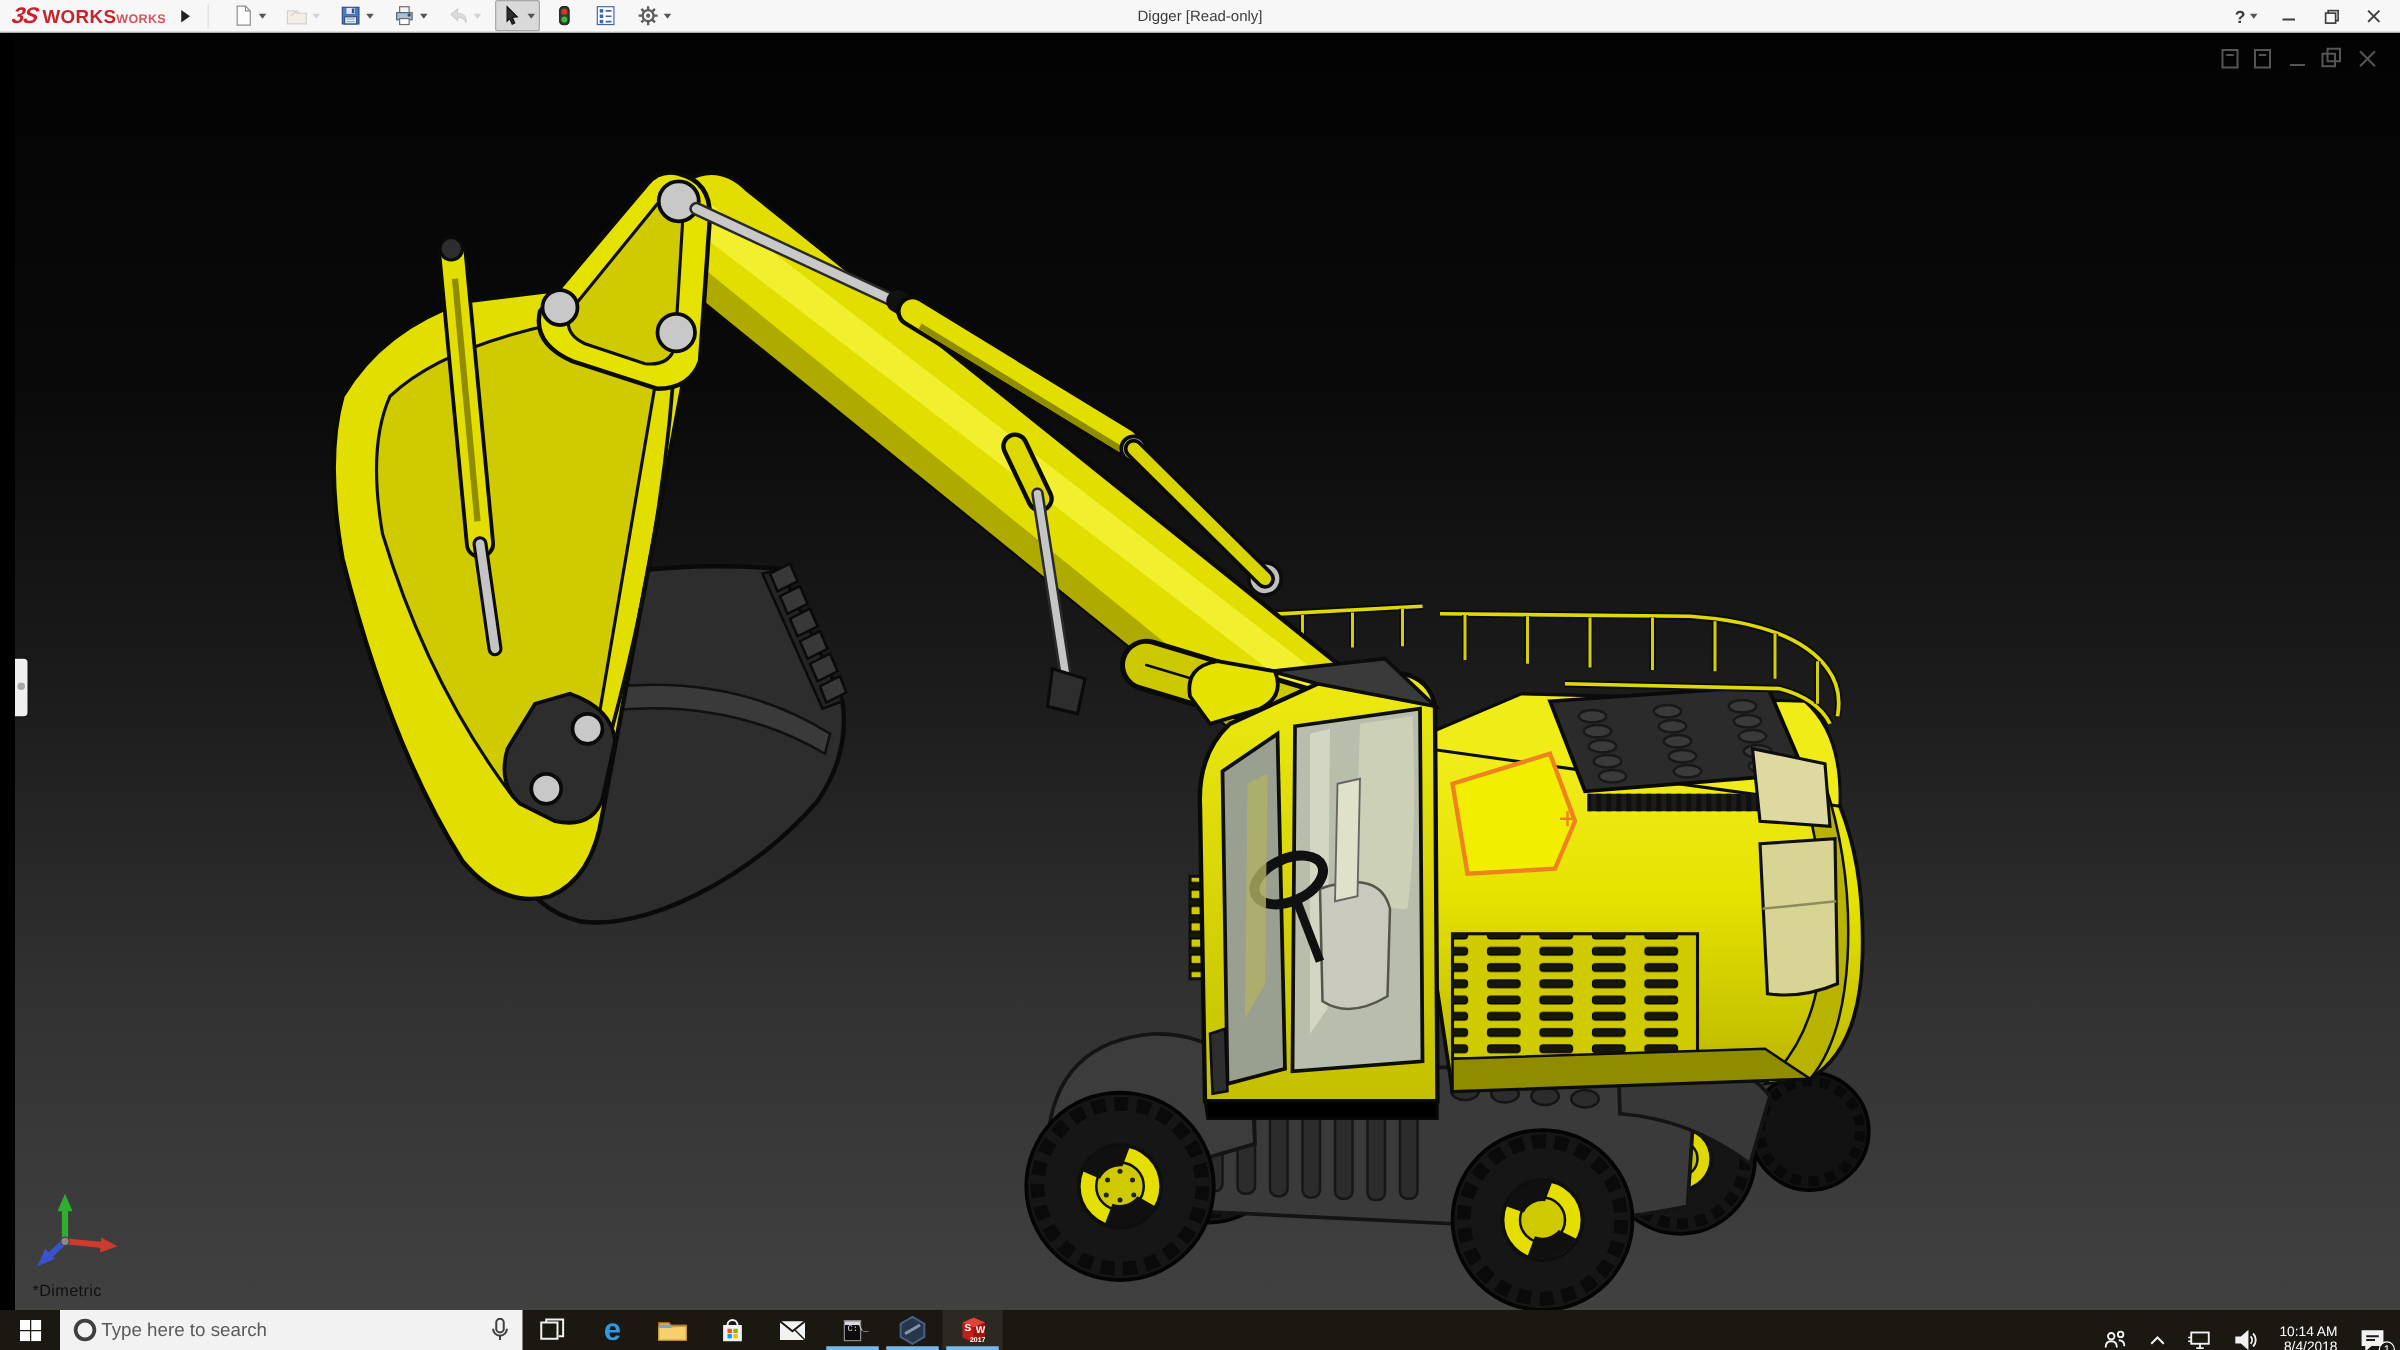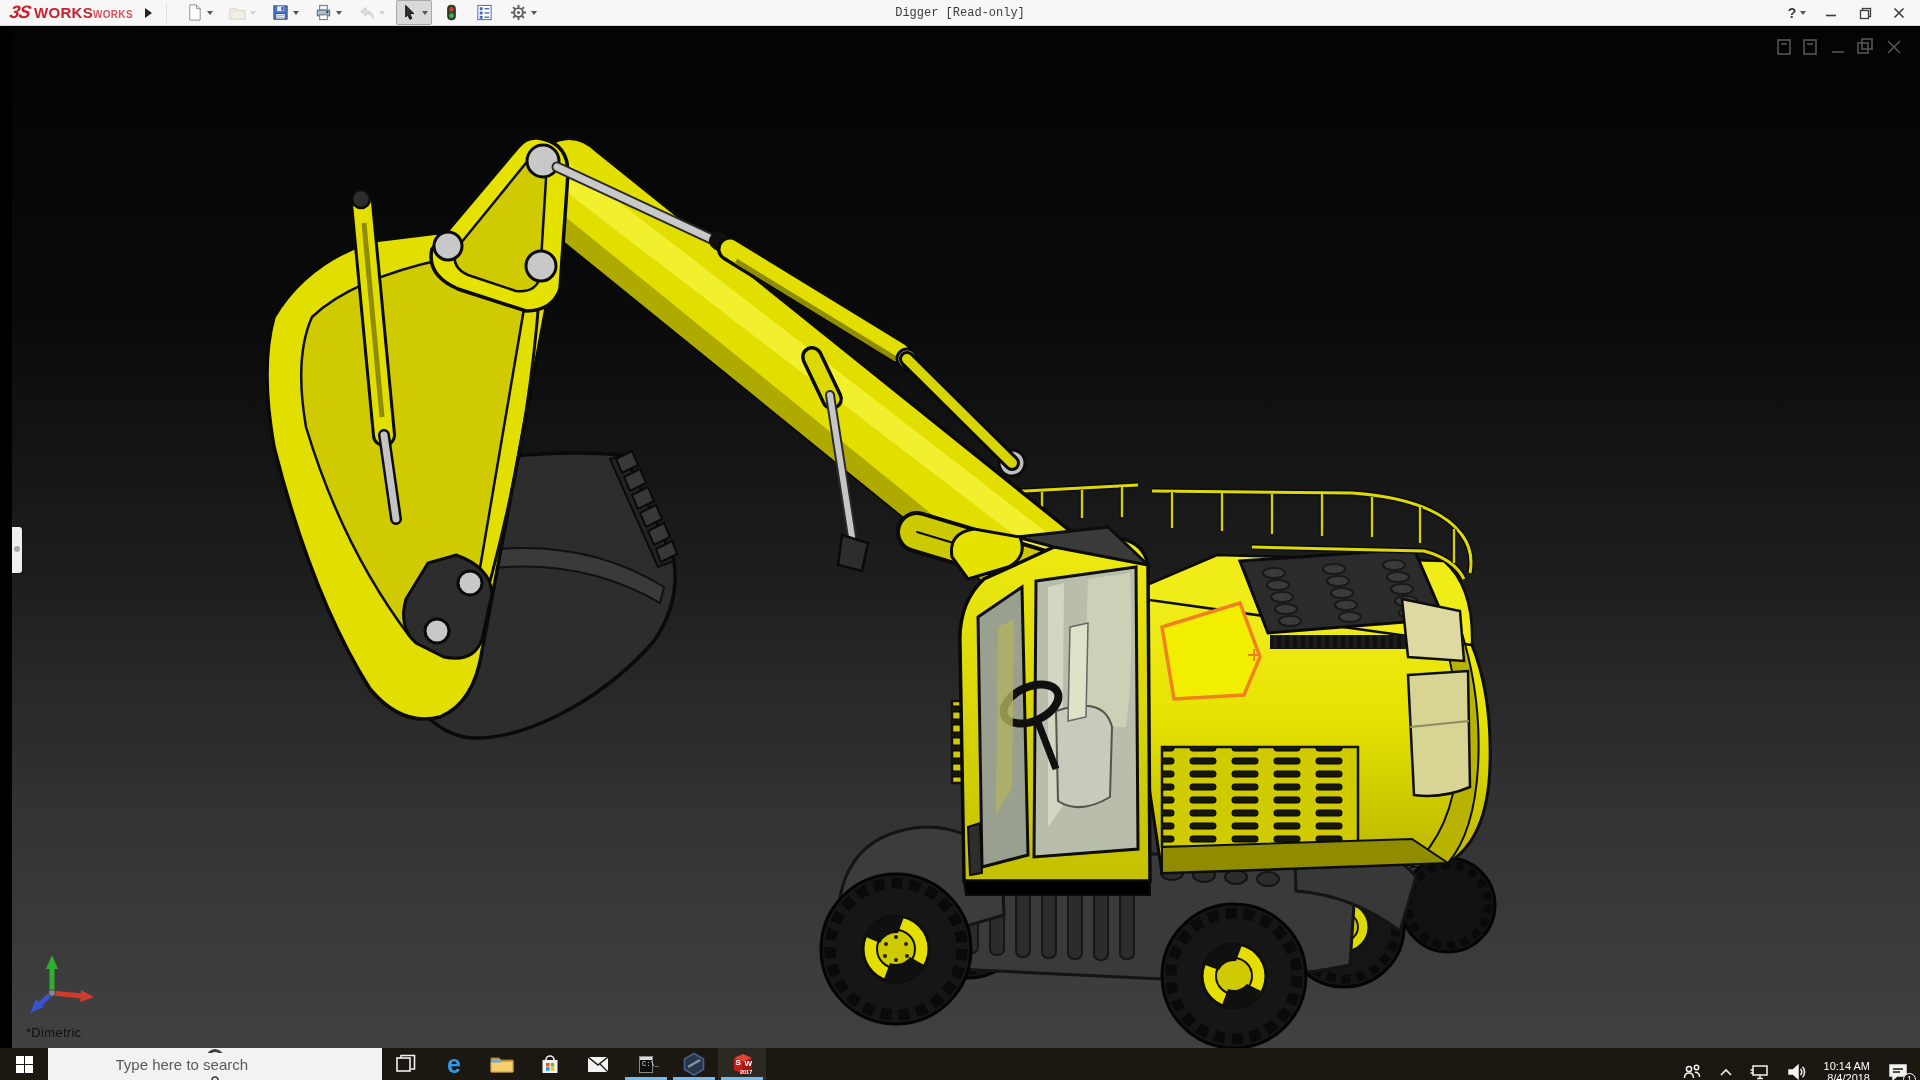--- a/index.html
+++ b/index.html
@@ -19,42 +19,42 @@
     border-bottom:5px solid transparent; margin:0 14px 0 12px; }
   .tb-sep { width:1px; height:20px; background:#e0e0e0; margin-right:14px; }
   .tbtn { display:flex; align-items:center; gap:3px; padding:2px 3px; margin-right:7px;
     border:1px solid transparent; border-radius:2px; }
   .tbtn.pressed { background:#d9d9d9; border:1px solid #a9a9a9; }
   .tbtn.disabled { opacity:.55; }
   .caret { width:0; height:0; border-left:3.5px solid transparent;
     border-right:3.5px solid transparent; border-top:4px solid #555; }
   .caret.dim { border-top-color:#b5b5b5; }
   #win-title { position:absolute; left:0; right:0; text-align:center; top:6px;
-    font-size:12px; color:#3c3c3c; pointer-events:none;font-family:Liberation Mono, monospace; }
+    font-size:12px; color:#3c3c3c; pointer-events:none; }
   #winctl { position:absolute; right:6px; top:0; height:26px; display:flex; align-items:center; gap:4px; }
   .wbtn { width:30px; height:24px; display:flex; align-items:center; justify-content:center; }
   .help-q { font-size:14px; font-weight:bold; color:#3a3a3a; }
 
   
   #viewport { position:absolute; left:0; top:27px; width:1920px; height:1021px;
     background:linear-gradient(180deg,#030303 0%,#0a0a0a 28%,#1c1c1c 52%,#323232 76%,#414141 100%);margin-left:12px; }
   #ghostctl { position:absolute; right:8px; top:8px; }
   #side-tab { position:absolute; left:0; top:500px; width:10px; height:46px; background:#efefef;
     border-radius:0 3px 3px 0; box-shadow:0 0 2px rgba(0,0,0,.6); }
   #side-tab .dot { position:absolute; left:2px; top:19px; width:6px; height:6px; border-radius:50%;
     background:#a9a9a9; }
   #orientation { position:absolute; left:14px; top:998px; font-size:13px; color:#101010; letter-spacing:.3px; }
   #triad { position:absolute; left:10px; top:926px; }
   #model-svg { position:absolute; left:0; top:0; width:1920px; height:1021px; }
 
   
   #taskbar { position:absolute; left:0; bottom:0; width:1920px; height:32px; background:#1b1711;
     display:flex; align-items:stretch; }
   #start { width:48px; display:flex; align-items:center; justify-content:center; }
-  #searchbox { width:334px; background:#f2f2f2; display:flex; align-items:center; padding:0 10px; gap:3px;flex-direction:column; }
+  #searchbox { width:370px; background:#f2f2f2; display:flex; align-items:center; padding:0 10px; gap:3px; }
   #searchbox input { flex:1; border:none; outline:none; background:transparent; font-size:15px;
     color:#5a5a5a; font-family:"Liberation Sans", sans-serif; }
   #searchbox input::placeholder { color:#5a5a5a; opacity:1; }
   .tb-app { position:relative; width:48px; display:flex; align-items:center; justify-content:center; }
   .tb-app.active { background:rgba(255,255,255,.08); }
   .tb-app .indicator { position:absolute; bottom:0; left:3px; right:3px; height:3px; background:#76b9ed; }
   .edge-e { font-size:25px; font-weight:bold; color:#2f9ae3; line-height:1; }
   .cmd-box { width:14px; height:17px; background:#0d0d0d; border:1px solid #8a8a8a; position:relative; }
   .cmd-box .bar { position:absolute; top:0; left:0; right:0; height:3px; background:#d9d9d9; }
   .cmd-text { position:absolute; left:2px; top:4px; font-family:"Liberation Mono", monospace;

